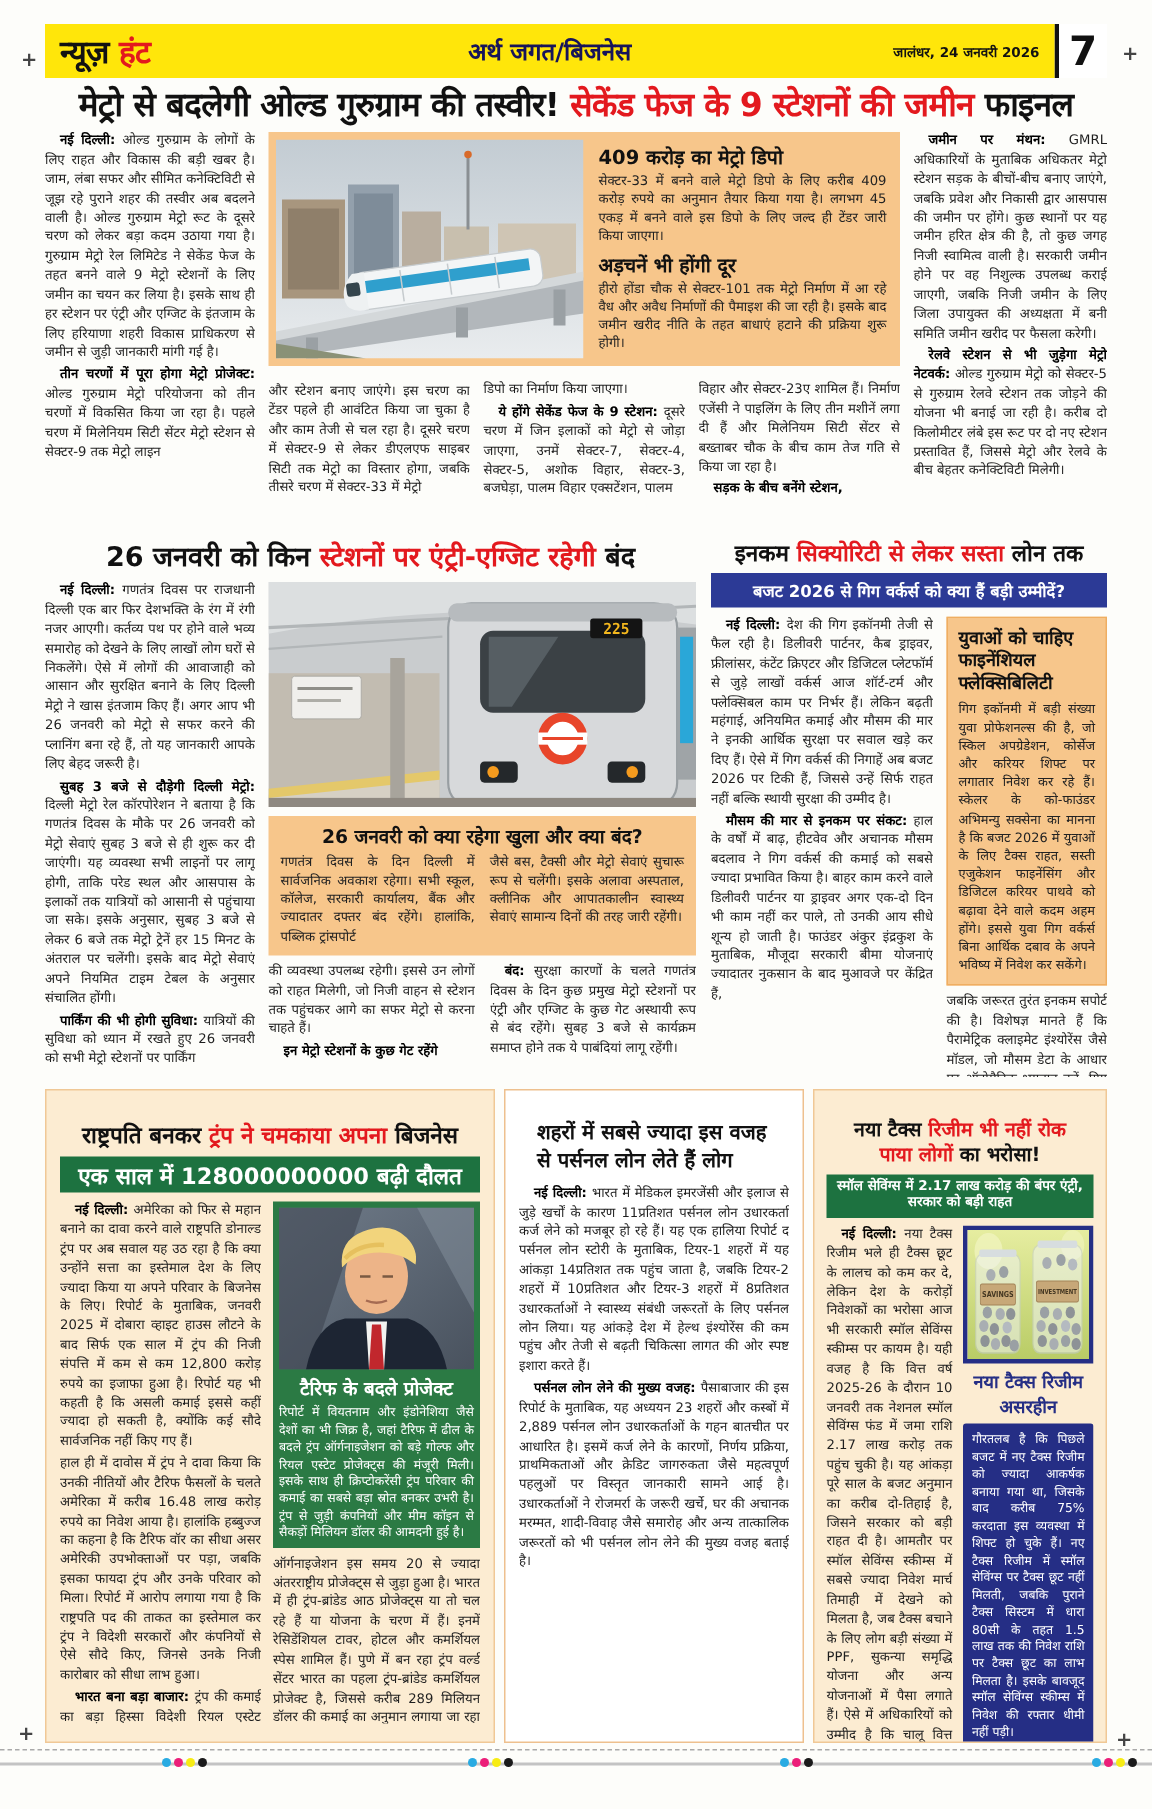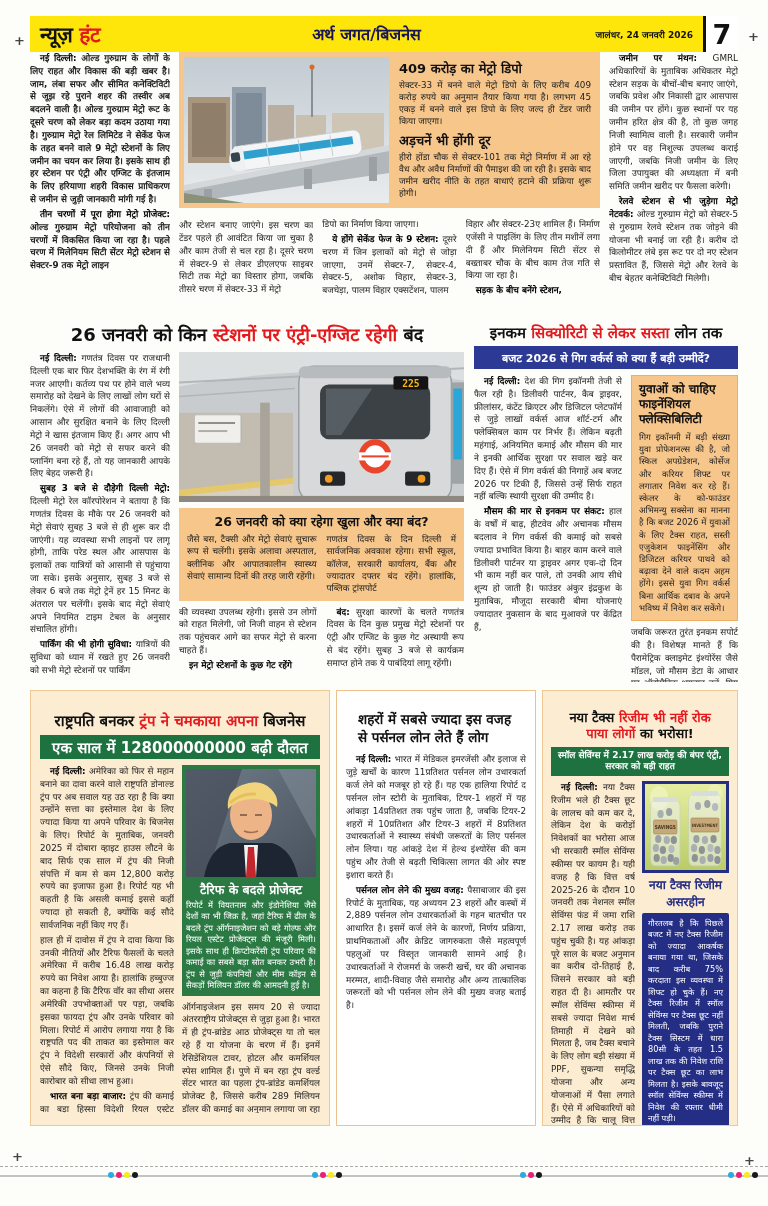--- a/index.html
+++ b/index.html
@@ -21,21 +21,21 @@
 .main-head{margin:6px 0 5px;text-align:center;font-size:22px;font-weight:bold;line-height:1.15;color:#111;white-space:nowrap;letter-spacing:-0.4px;}
 .red{color:#e3191e;}
 h2{margin:12px;color:#111;}
 
 .ncol{font-size:8.8px;line-height:1.46;text-align:justify;color:#1e1e1e;overflow:hidden;}
 .bp{margin:0 0 2px;text-indent:10px;}
 .bp.noind{text-indent:0;}
 .bp b{color:#000;}
 
 .a1{display:flex;gap:9px;height:252px;margin-bottom:6px;}
-.a1-col1{width:140px;font-weight:bold;}
+.a1-col1{width:140px;}
 .a1-mid{width:421px;display:flex;flex-direction:column;gap:5px;}
 .a1-photo-box{background:#f7c68b;display:flex;height:156px;flex:none;}
 .a1-photo{width:212px;padding:5px 2px 5px 5px;}
 .a1-photo svg{width:100%;height:100%;display:block;}
 .a1-box-text{flex:1;padding:7px 9px 4px 8px;}
 .box-title{font-size:13px;font-weight:bold;color:#111;margin:0 0 2px;}
 .box-body{font-size:8.8px;line-height:1.38;text-align:justify;color:#222;margin-bottom:3px;}
 .a1-bottom{display:flex;gap:9px;flex:1;overflow:hidden;align-items:center;}
 .a1-bottom .ncol{flex:1;}
 .a1-colD{flex:1;}
@@ -113,20 +113,21 @@
           <span class="lb">न्यूज़</span>
           <span class="lr">हंट</span>
         </div>
         <div class="section-title">अर्थ जगत/बिजनेस</div>
         <div class="dateline">जालंधर, 24 जनवरी 2026</div>
       </div>
       <div class="mast-div"></div>
       <div class="pageno">7</div>
     </header>
 
+    <h1 class="main-head"><span>मेट्रो से बदलेगी ओल्ड गुरुग्राम की तस्वीर! </span><span class="red">सेकेंड फेज के 9 स्टेशनों की जमीन </span><span>फाइनल</span></h1>
 
     <section class="a1">
       <div class="ncol a1-col1">
           <p class="bp"><b>नई दिल्ली: </b>ओल्ड गुरुग्राम के लोगों के लिए राहत और विकास की बड़ी खबर है। जाम, लंबा सफर और सीमित कनेक्टिविटी से जूझ रहे पुराने शहर की तस्वीर अब बदलने वाली है। ओल्ड गुरुग्राम मेट्रो रूट के दूसरे चरण को लेकर बड़ा कदम उठाया गया है। गुरुग्राम मेट्रो रेल लिमिटेड ने सेकेंड फेज के तहत बनने वाले 9 मेट्रो स्टेशनों के लिए जमीन का चयन कर लिया है। इसके साथ ही हर स्टेशन पर एंट्री और एग्जिट के इंतजाम के लिए हरियाणा शहरी विकास प्राधिकरण से जमीन से जुड़ी जानकारी मांगी गई है।</p>
           <p class="bp"><b>तीन चरणों में पूरा होगा मेट्रो प्रोजेक्ट: </b>ओल्ड गुरुग्राम मेट्रो परियोजना को तीन चरणों में विकसित किया जा रहा है। पहले चरण में मिलेनियम सिटी सेंटर मेट्रो स्टेशन से सेक्टर-9 तक मेट्रो लाइन</p>
         </div>
       <div class="a1-mid">
         <div class="a1-photo-box">
           <div class="a1-photo">
             <svg viewBox="0 0 205 146" preserveAspectRatio="none">
@@ -232,22 +233,22 @@
                   <circle cx="251" cy="125" r="4" fill="#f59b1e"></circle>
                   <rect x="282" y="30" width="13" height="100" fill="#9fa4a7"></rect>
                   <rect x="284" y="36" width="9" height="70" fill="#2aa7d8"></rect>
                 </g>
                 <rect x="0" y="142" width="295" height="6" fill="#8e8880"></rect>
               </svg>
             </div>
             <div class="a2-box">
               <div class="a2-box-title">26 जनवरी को क्या रहेगा खुला और क्या बंद?</div>
               <div class="a2-box-cols">
+                <div class="bx">गणतंत्र दिवस के दिन दिल्ली में सार्वजनिक अवकाश रहेगा। सभी स्कूल, कॉलेज, सरकारी कार्यालय, बैंक और ज्यादातर दफ्तर बंद रहेंगे। हालांकि, पब्लिक ट्रांसपोर्ट</div>
                 <div class="bx">जैसे बस, टैक्सी और मेट्रो सेवाएं सुचारू रूप से चलेंगी। इसके अलावा अस्पताल, क्लीनिक और आपातकालीन स्वास्थ्य सेवाएं सामान्य दिनों की तरह जारी रहेंगी।</div>
-                <div class="bx">गणतंत्र दिवस के दिन दिल्ली में सार्वजनिक अवकाश रहेगा। सभी स्कूल, कॉलेज, सरकारी कार्यालय, बैंक और ज्यादातर दफ्तर बंद रहेंगे। हालांकि, पब्लिक ट्रांसपोर्ट</div>
               </div>
             </div>
             <div class="a2-bottom">
               <div class="ncol">
                   <p class="bp noind">की व्यवस्था उपलब्ध रहेगी। इससे उन लोगों को राहत मिलेगी, जो निजी वाहन से स्टेशन तक पहुंचकर आगे का सफर मेट्रो से करना चाहते हैं।</p>
                   <p class="bp"><b>इन मेट्रो स्टेशनों के कुछ गेट रहेंगे </b></p>
                 </div>
               <div class="ncol">
                   <p class="bp"><b>बंद: </b>सुरक्षा कारणों के चलते गणतंत्र दिवस के दिन कुछ प्रमुख मेट्रो स्टेशनों पर एंट्री और एग्जिट के कुछ गेट अस्थायी रूप से बंद रहेंगे। सुबह 3 बजे से कार्यक्रम समाप्त होने तक ये पाबंदियां लागू रहेंगी।</p>
                 </div>

